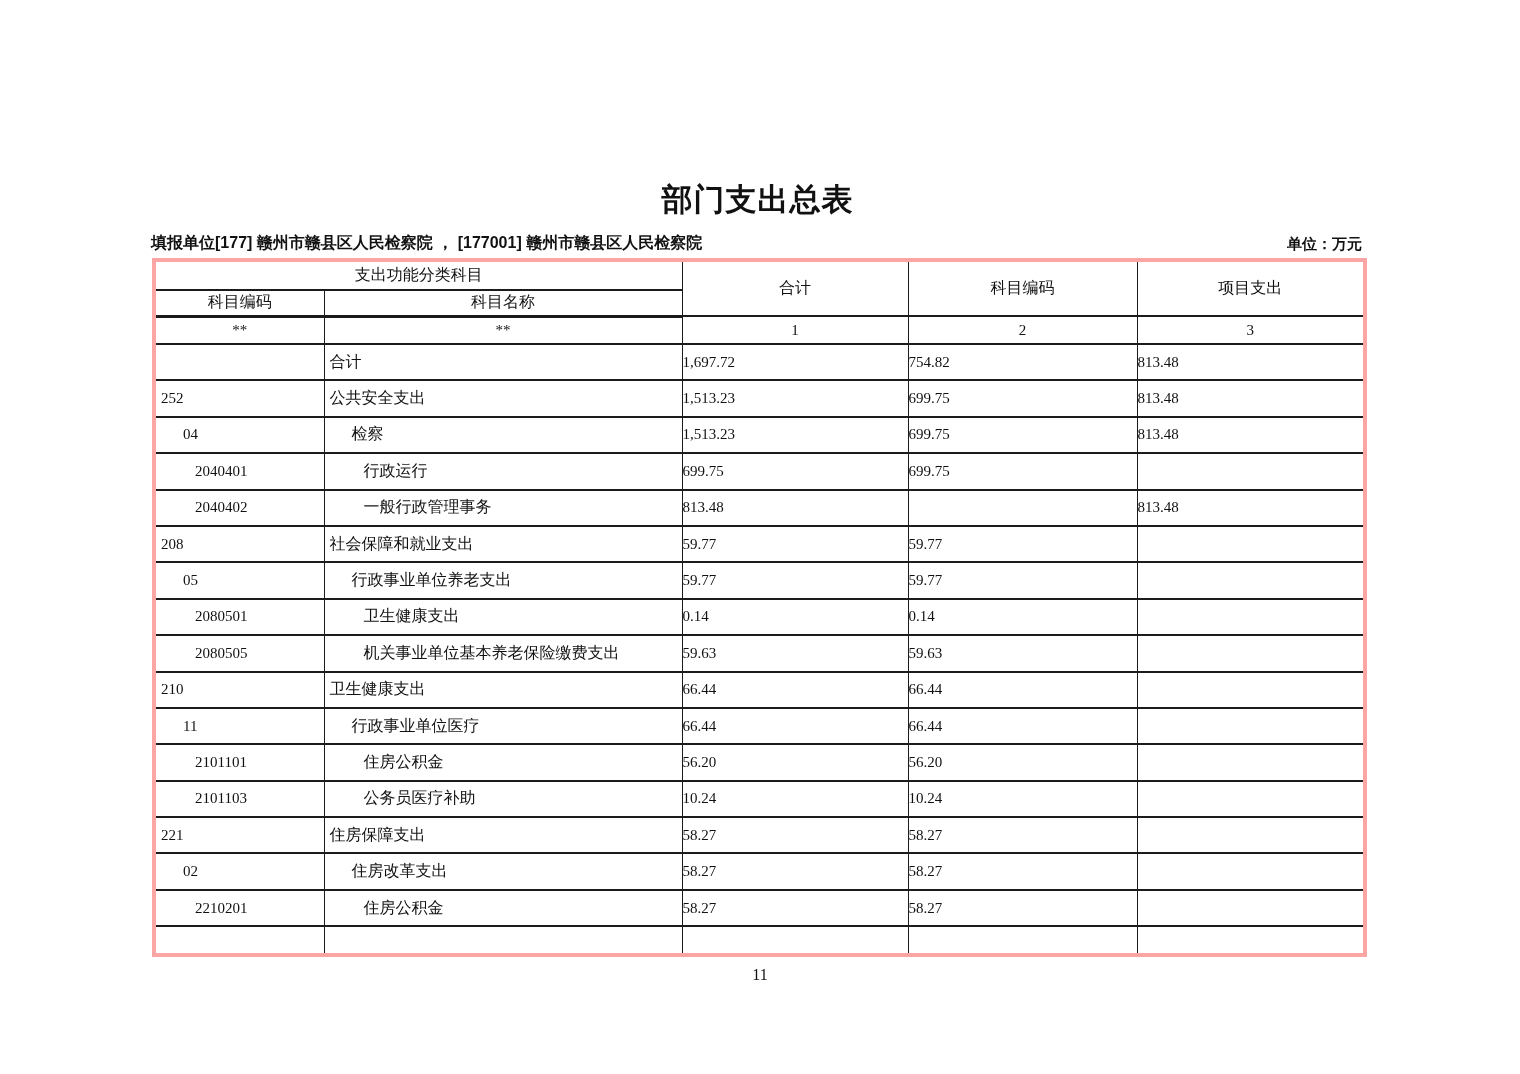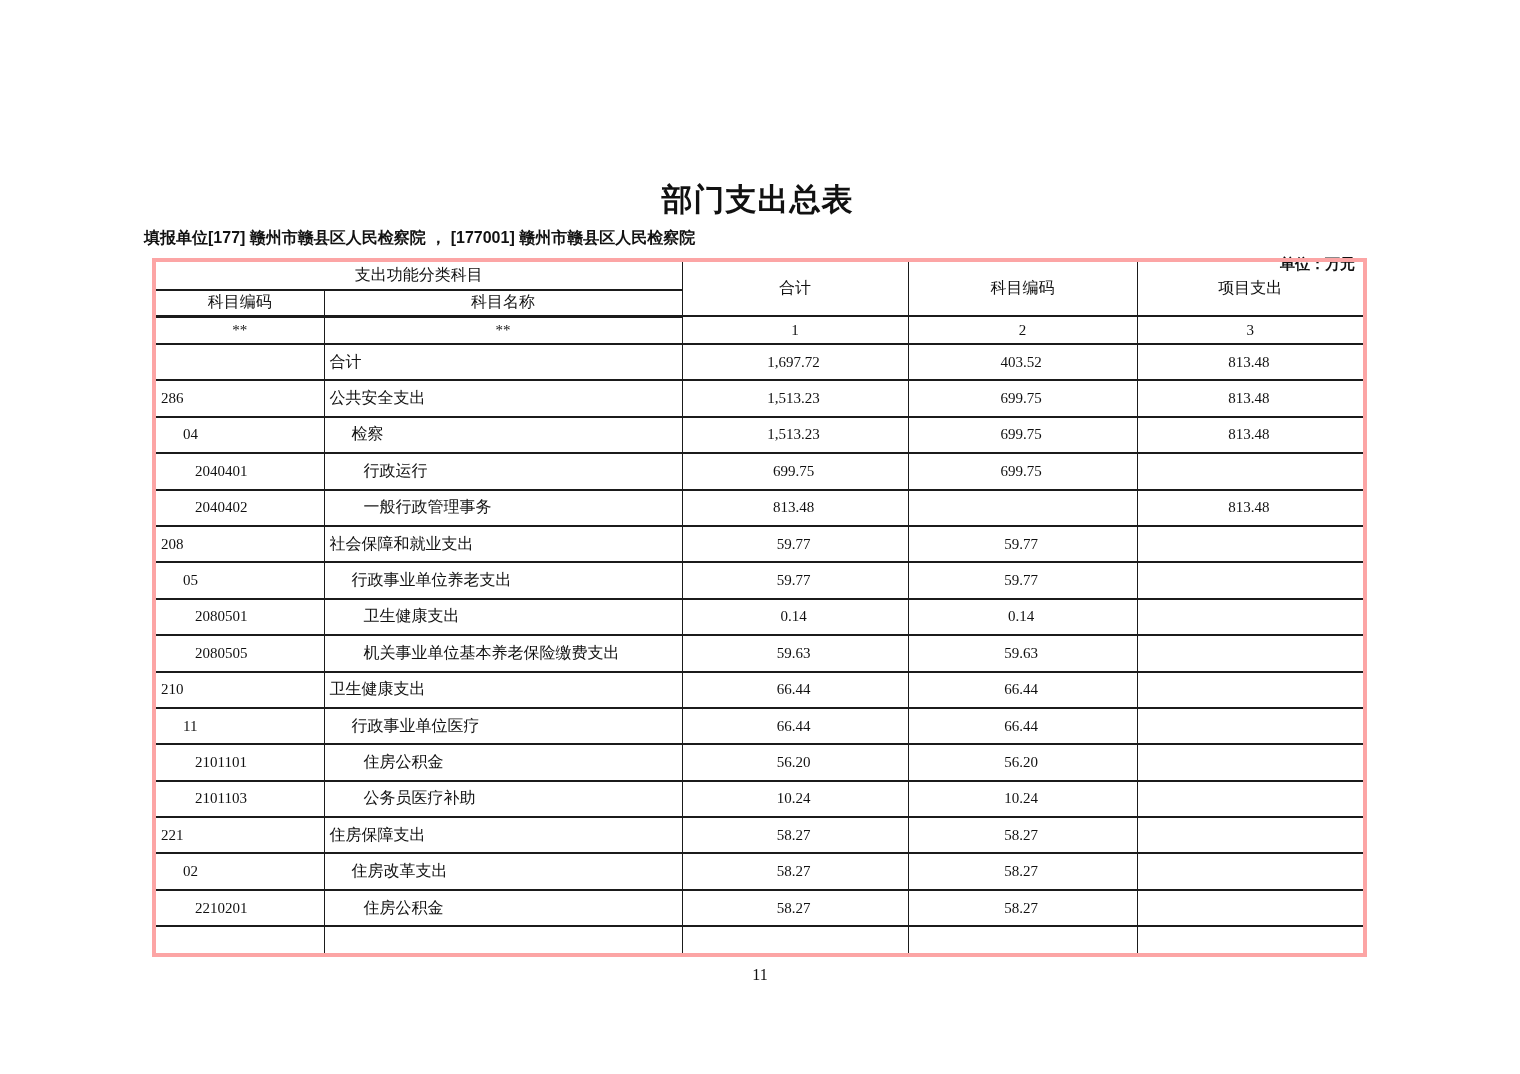--- a/index.html
+++ b/index.html
@@ -19,24 +19,24 @@
     position: absolute;
     left: 152px; width: 1211px; top: 184px;
     text-align: center;
     font-size: 31px;
     font-weight: bold;
     line-height: 1;
     letter-spacing: 1px;
   }
   .meta-row {
     position: absolute;
-    left: 144px; width: 1211px; top: 228px; height: 26px;
+    left: 151px; width: 1211px; top: 228px; height: 26px;
     display: flex;
     justify-content: space-between;
-    align-items: flex-start;
+    align-items: flex-end;
   }
   .filing-unit {
     font-size: 16px;
     font-weight: bold;
     white-space: pre;
   }
   .unit-note {
     font-size: 15px;
     font-weight: bold;
     margin-top: 27px;
@@ -72,21 +72,21 @@
     font-size: 15px;
     text-align: left;
   }
   td.name {
     font-size: 16px;
     text-align: left;
   }
   td.num {
     font-family: "Liberation Serif", serif;
     font-size: 15px;
-    text-align: center;
+    text-align: left;
     padding-right: 3px;
   }
   .ind0 { padding-left: 5px; }
   .ind1 { padding-left: 27px; }
   .ind2 { padding-left: 39px; margin-left: 48px; }
   .page-number {
     position: absolute;
     left: 0; width: 1520px; top: 966px;
     text-align: center;
     font-family: "Liberation Serif", serif;
@@ -130,25 +130,25 @@
         <td>1</td>
         <td>2</td>
         <td>3</td>
       </tr>
     </thead>
     <tbody>
         <tr>
       <td class="code ind0"></td>
       <td class="name ind0">合计</td>
       <td class="num">1,697.72</td>
-      <td class="num">403.52</td>
-      <td class="num">813.48</td>
-    </tr>
-        <tr>
-      <td class="code ind0">286</td>
+      <td class="num">754.82</td>
+      <td class="num">813.48</td>
+    </tr>
+        <tr>
+      <td class="code ind0">252</td>
       <td class="name ind0">公共安全支出</td>
       <td class="num">1,513.23</td>
       <td class="num">699.75</td>
       <td class="num">813.48</td>
     </tr>
         <tr>
       <td class="code ind1">04</td>
       <td class="name ind1">检察</td>
       <td class="num">1,513.23</td>
       <td class="num">699.75</td>

